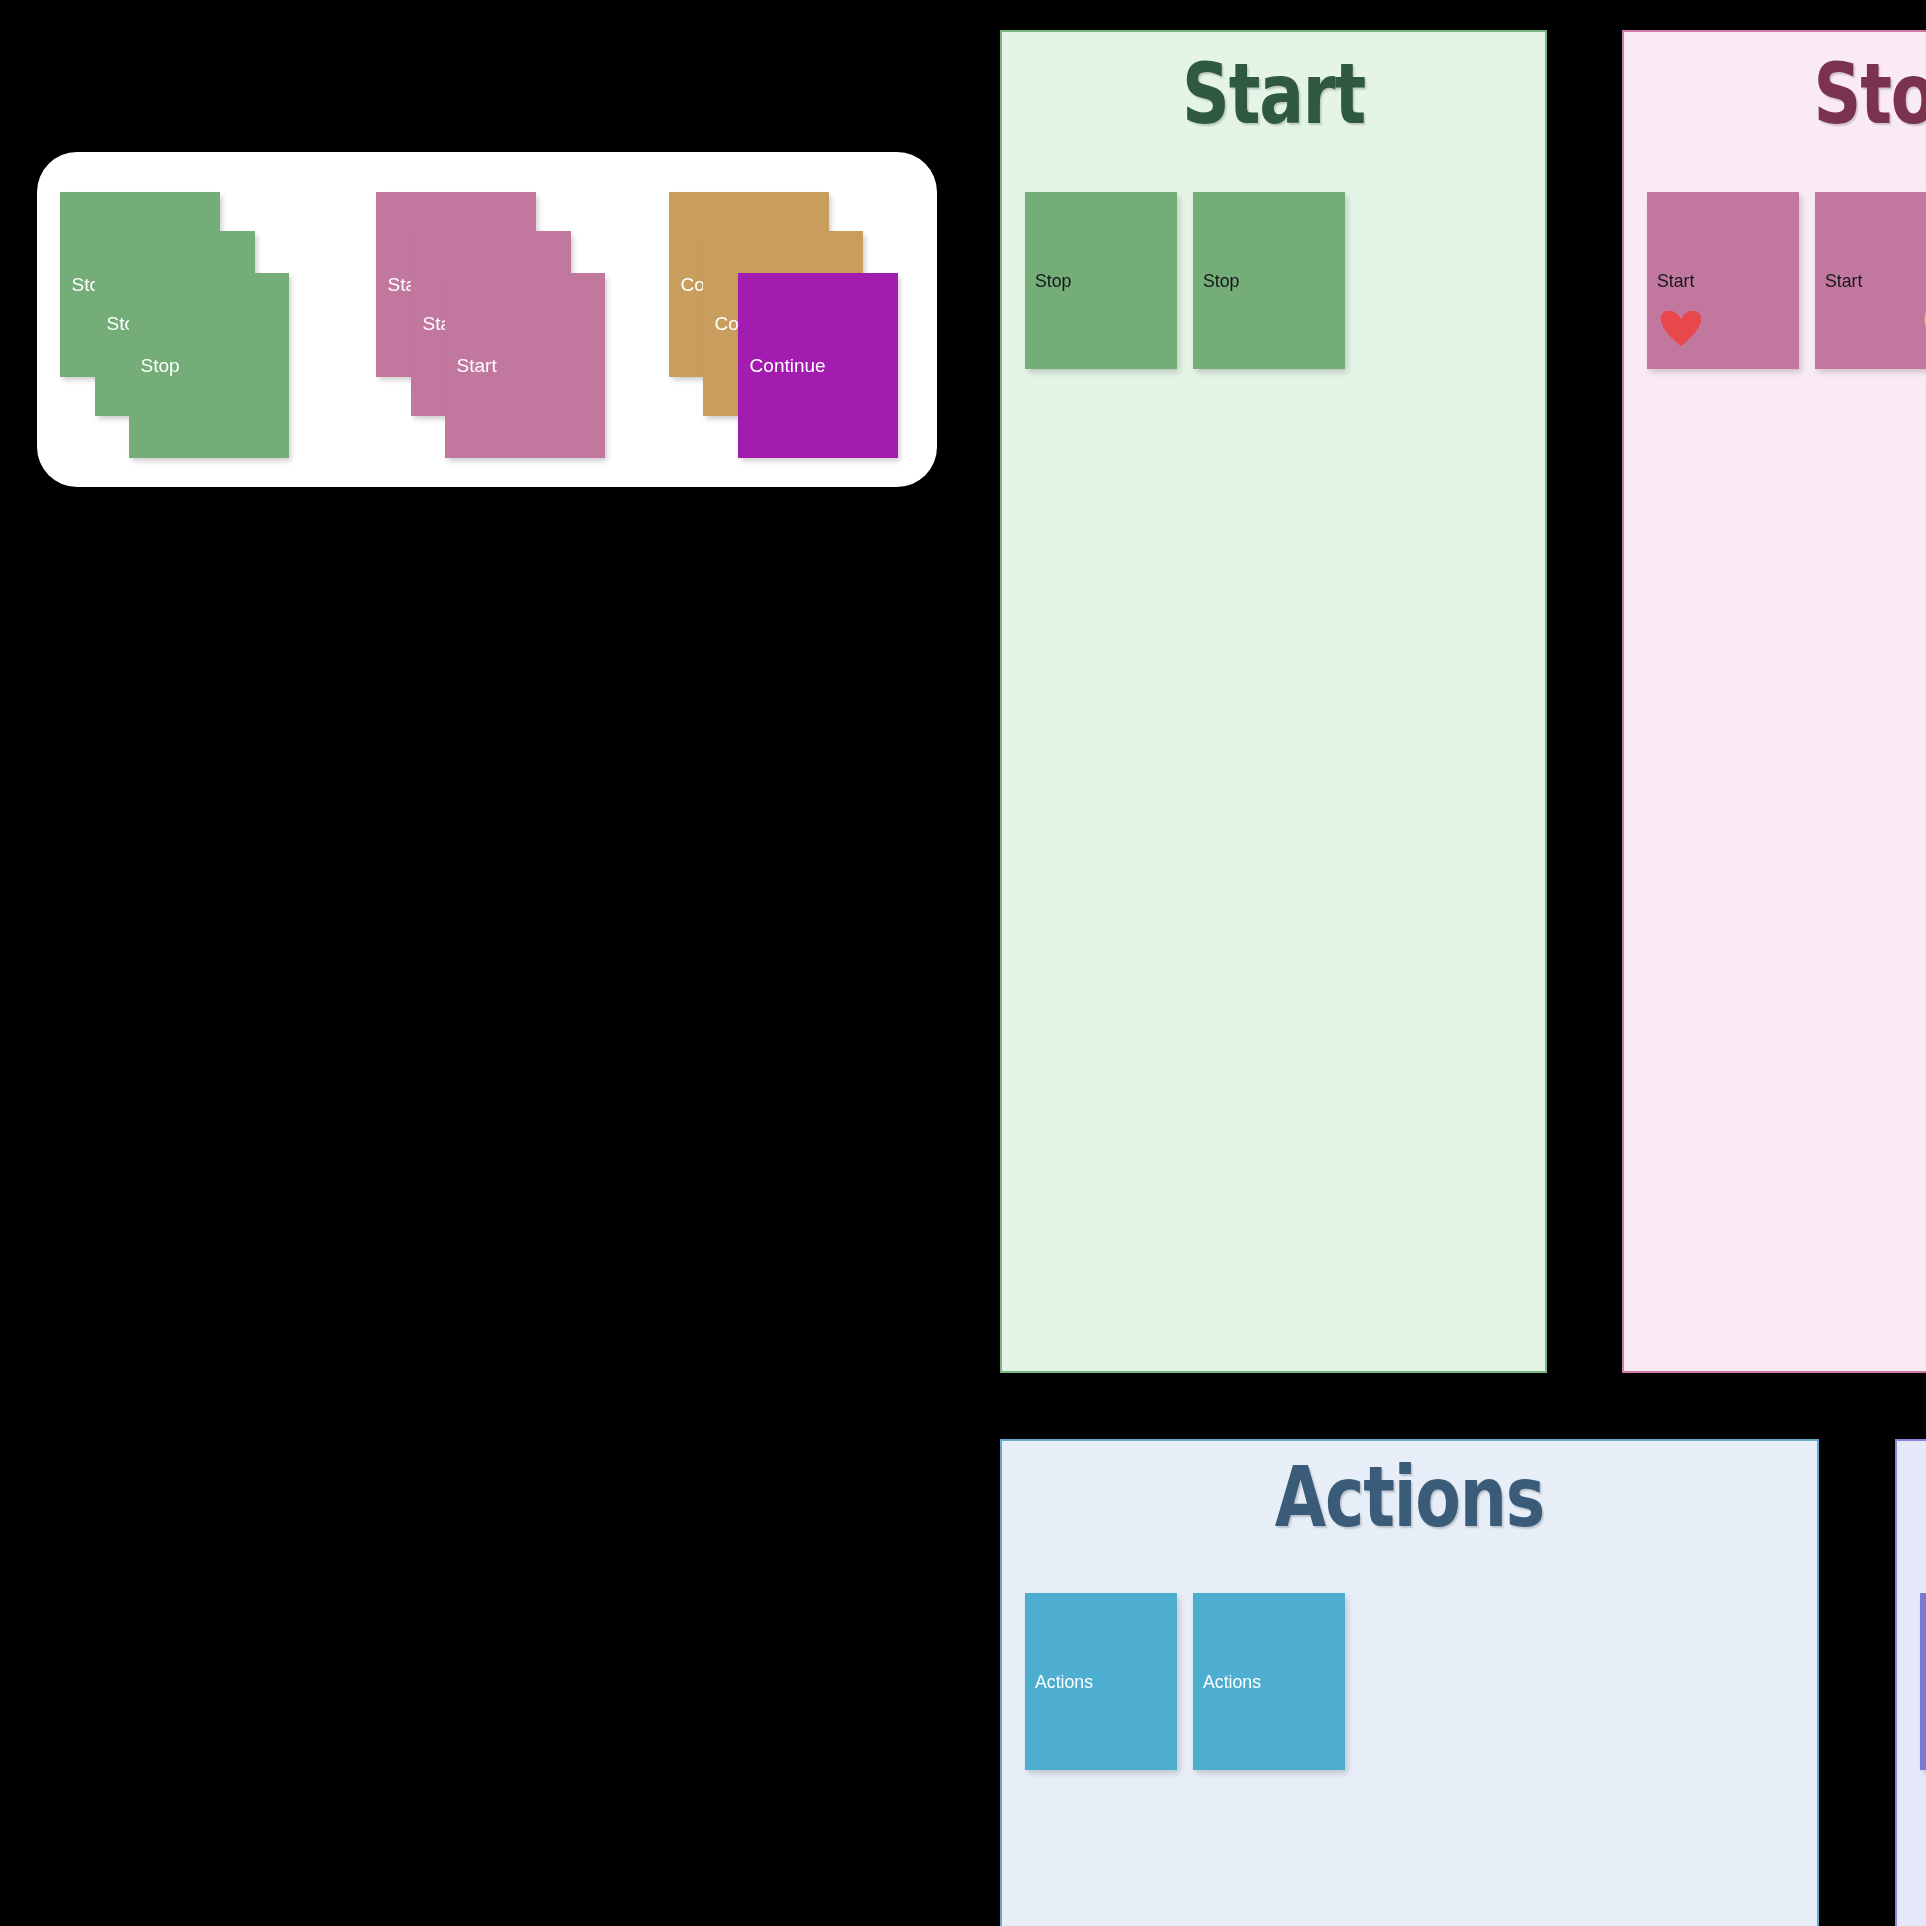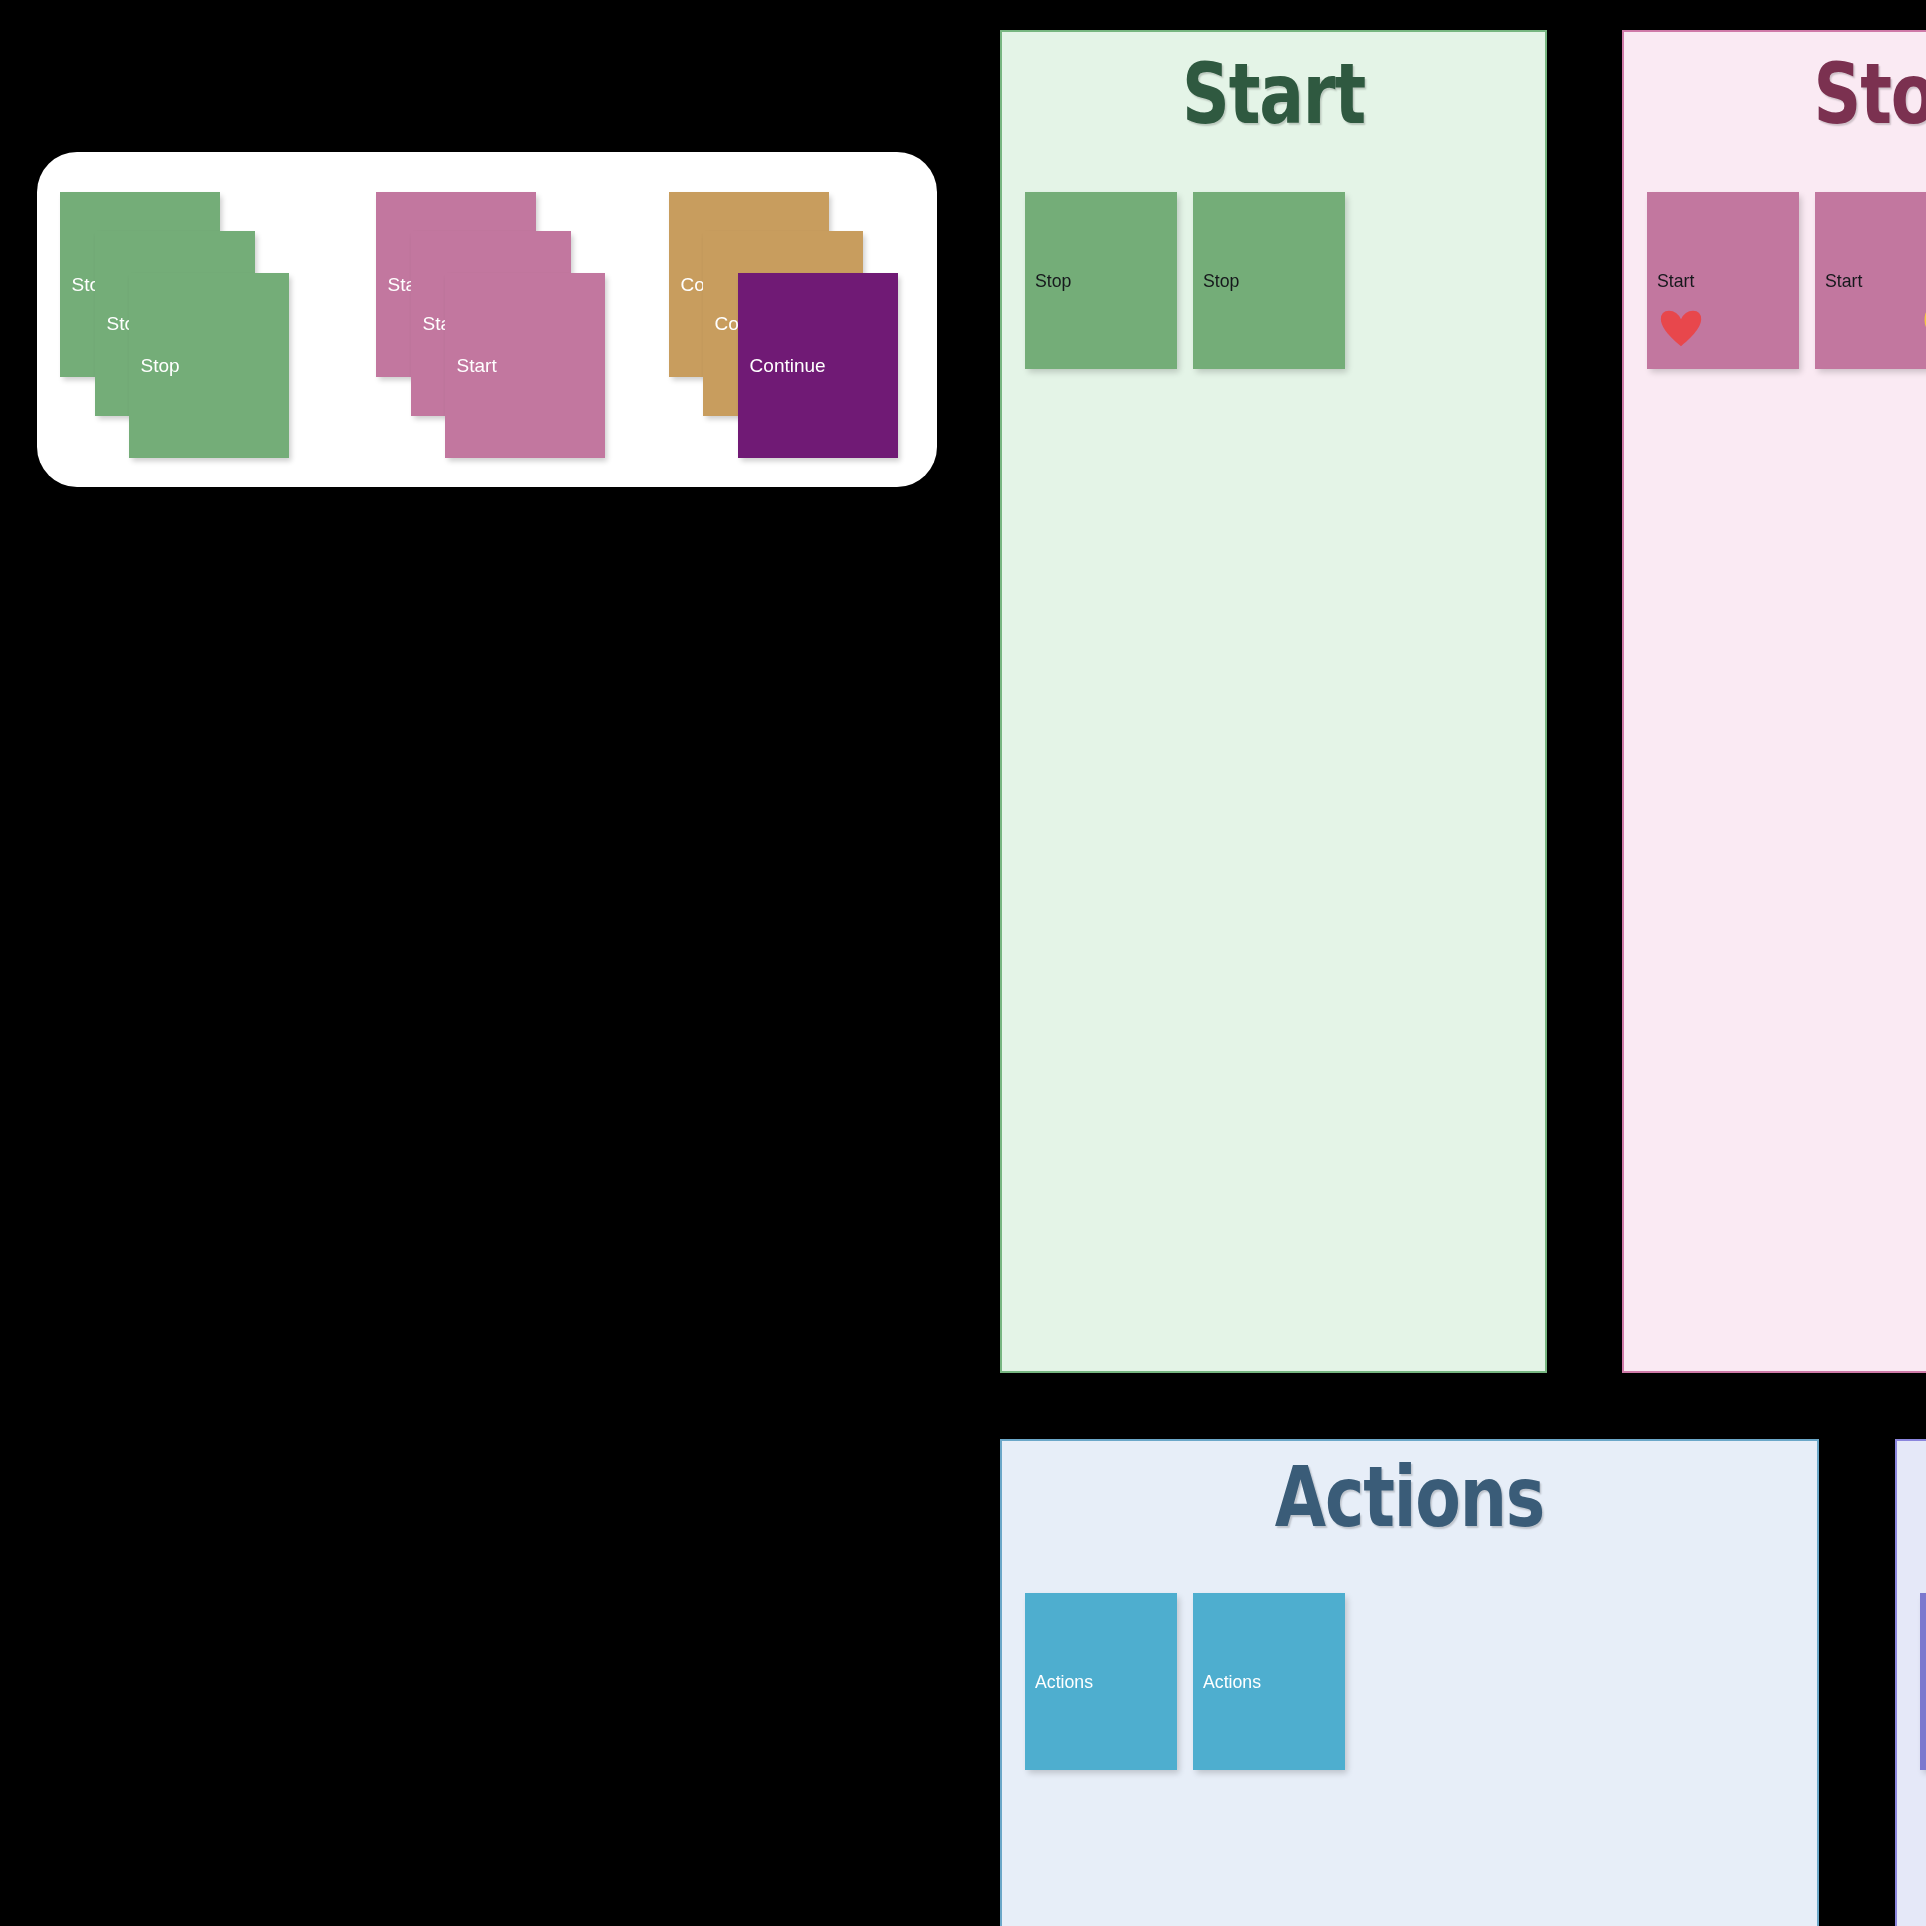--- a/index.html
+++ b/index.html
@@ -103,21 +103,21 @@
     </div>
     <div class="stack-note" style="left: 408px; top: 121px; width: 160px; height: 185px; background: rgb(194, 119, 159); z-index: 3;">
       <span>Start</span>
     </div>
     <div class="stack-note" style="left: 632px; top: 40px; width: 160px; height: 185px; background: rgb(200, 157, 94); z-index: 1;">
       <span>Cont</span>
     </div>
     <div class="stack-note" style="left: 666px; top: 79px; width: 160px; height: 185px; background: rgb(200, 157, 94); z-index: 2;">
       <span>Cont</span>
     </div>
-    <div class="stack-note" style="left: 701px; top: 121px; width: 160px; height: 185px; background: #701a75; z-index: 3; text-align: right;">
+    <div class="stack-note" style="left: 701px; top: 121px; width: 160px; height: 185px; background: #a21caf; z-index: 3; text-align: right;">
       <span>Continue</span>
     </div>
   </div>
 
 <div id="dynamic-root">
     <div class="panel" style="left: 1000px; top: 30px; width: 547px; height: 1343px; background: rgb(228, 244, 231); border-color: rgb(119, 182, 129);">
       <div class="panel-title" style="top: 21px; color: rgb(47, 89, 64);">Start</div>
       <div class="note dark-text" style="left: 23px; top: 160px; width: 152px; height: 177px; background: rgb(116, 173, 120);">
         <span class="note-label">Stop</span>
       </div>

